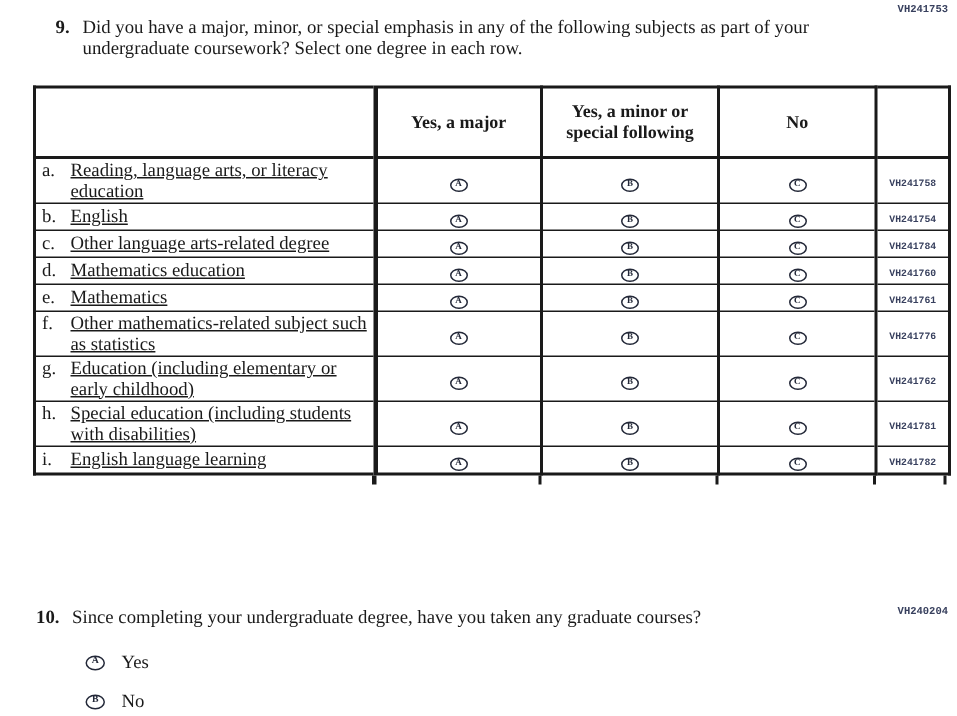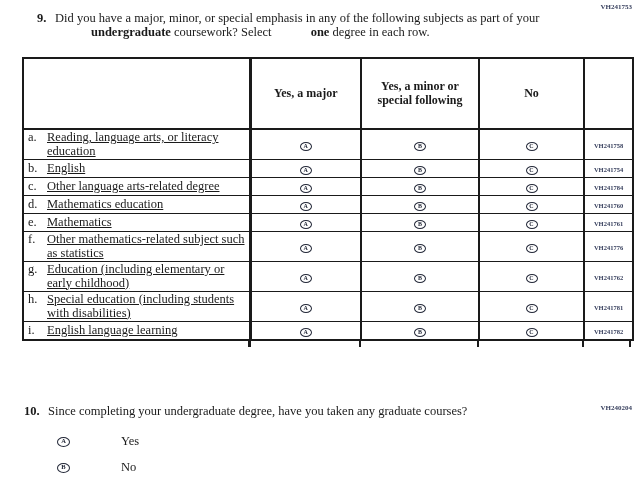--- a/index.html
+++ b/index.html
@@ -3,37 +3,37 @@
 <meta charset="utf-8">
 <style>
   html,body{margin:0;padding:0;}
   body{
     width:638px;height:477px;position:relative;background:#ffffff;
     font-family:"Liberation Serif","DejaVu Serif",serif;color:#1a1a1a;
     overflow:hidden;
   }
   .vhcode{
     font-size:7px;font-weight:bold;color:#38405e;
-    font-family:Liberation Serif, serif;
+    font-family:Liberation Mono, monospace;
   }
   #code-q9{position:absolute;top:3px;right:6px;}
   #code-q10{position:absolute;top:404px;right:6px;}
 
   .question{display:flex;font-size:12.5px;line-height:13.5px;}
   #q9{position:absolute;top:12px;left:37px;}
   #q9 .qnum{font-weight:bold;width:18px;flex:none;}
   #q9 .qtext{width:516px;}
-  .b{font-weight:bold;margin-left:36px;}
+  .b{font-weight:normal;}
 
   #tablewrap{position:absolute;top:57px;left:22px;width:610px;}
   table{border-collapse:collapse;table-layout:fixed;width:610px;font-size:12.5px;}
   th,td{border:1px solid #1a1a1a;padding:0;vertical-align:middle;}
   table{border:2px solid #1a1a1a;}
   thead th{border-top-width:2px;border-bottom-width:2px;height:41px;
-    font-size:12px;line-height:13.5px;font-weight:bold;text-align:center;padding:14px;}
+    font-size:12px;line-height:13.5px;font-weight:bold;text-align:center;padding:2px;}
   .c0{border-left-width:2px;border-right-width:3px;}
   .c1,.c2,.c3,.c4{border-right-width:2px;}
   tbody tr:last-child td{border-bottom-width:2px;}
   td{height:17px;}
   td.bc{text-align:center;}
   .lab{display:flex;padding:1px 2px 1px 4px;line-height:13.5px;}
   .rl{width:19px;flex:none;}
   .rt{flex:1;text-decoration:underline;}
   td.codecell{text-align:center;}
   td.codecell .vhcode{font-size:6.5px;}
@@ -46,21 +46,21 @@
   .stub{position:absolute;top:100%;height:6px;background:#1a1a1a;}
   #stub1{left:226px;width:3px;}
   #stub2{left:337px;width:2px;}
   #stub3{left:455px;width:2px;}
   #stub4{left:560px;width:2px;}
   #stub5{left:607px;width:2px;}
 
   #q10{position:absolute;top:405px;left:24px;}
   #q10 .qnum{font-weight:bold;width:24px;flex:none;}
   #q10opts{position:absolute;left:57px;top:434px;}
-  .opt{display:flex;align-items:center;margin-bottom:11px;gap:40px;}
+  .opt{display:flex;align-items:center;margin-bottom:11px;}
   .opt .bubble{width:13px;height:10px;font-size:6.5px;margin-right:11px;flex:none;}
   .opt .olabel{font-size:12.5px;}
 </style>
 </head>
 <body>
 
 <div id="code-q9" class="vhcode">VH241753</div>
 
 <div id="q9" class="question">
   <span class="qnum">9.</span>

